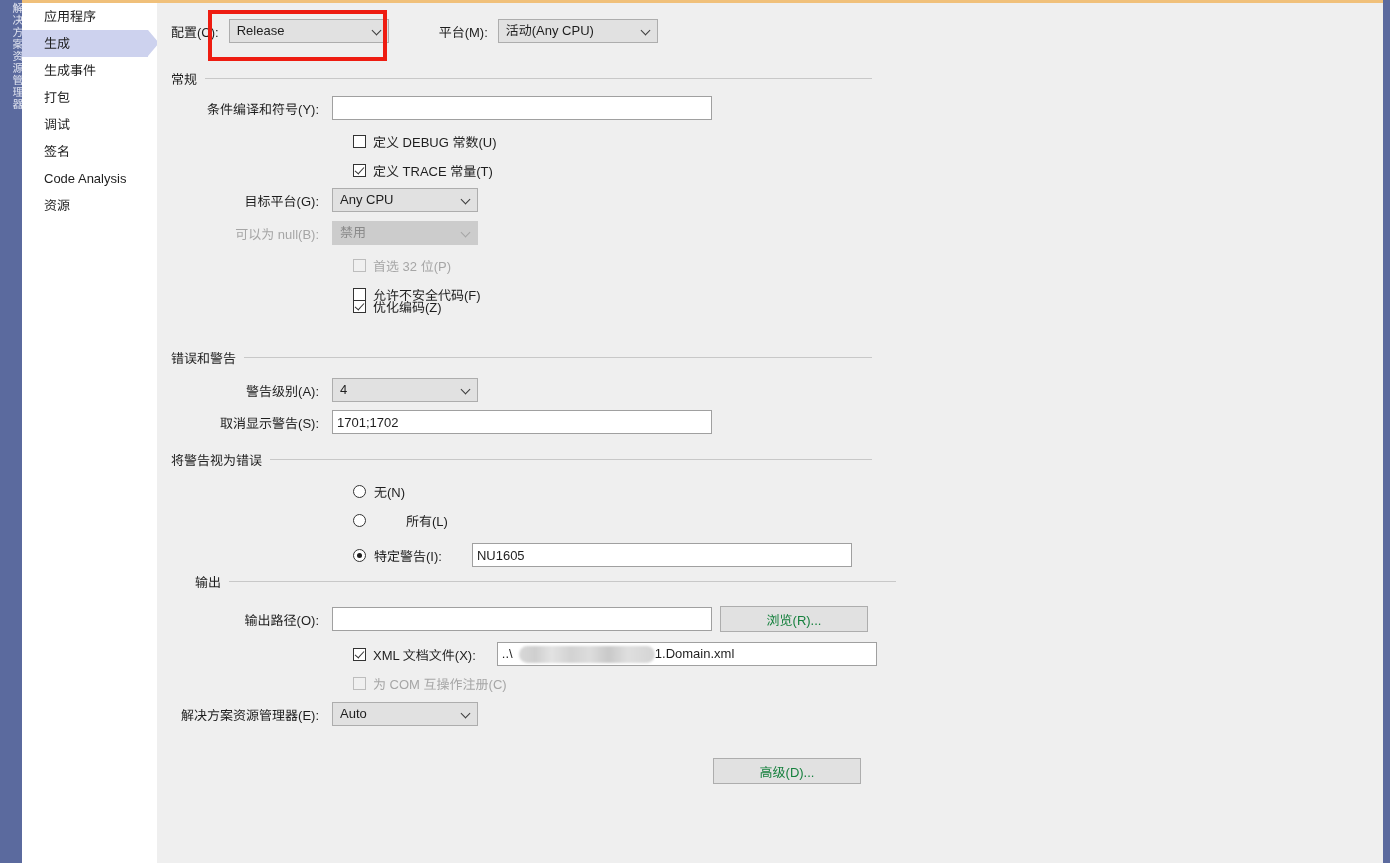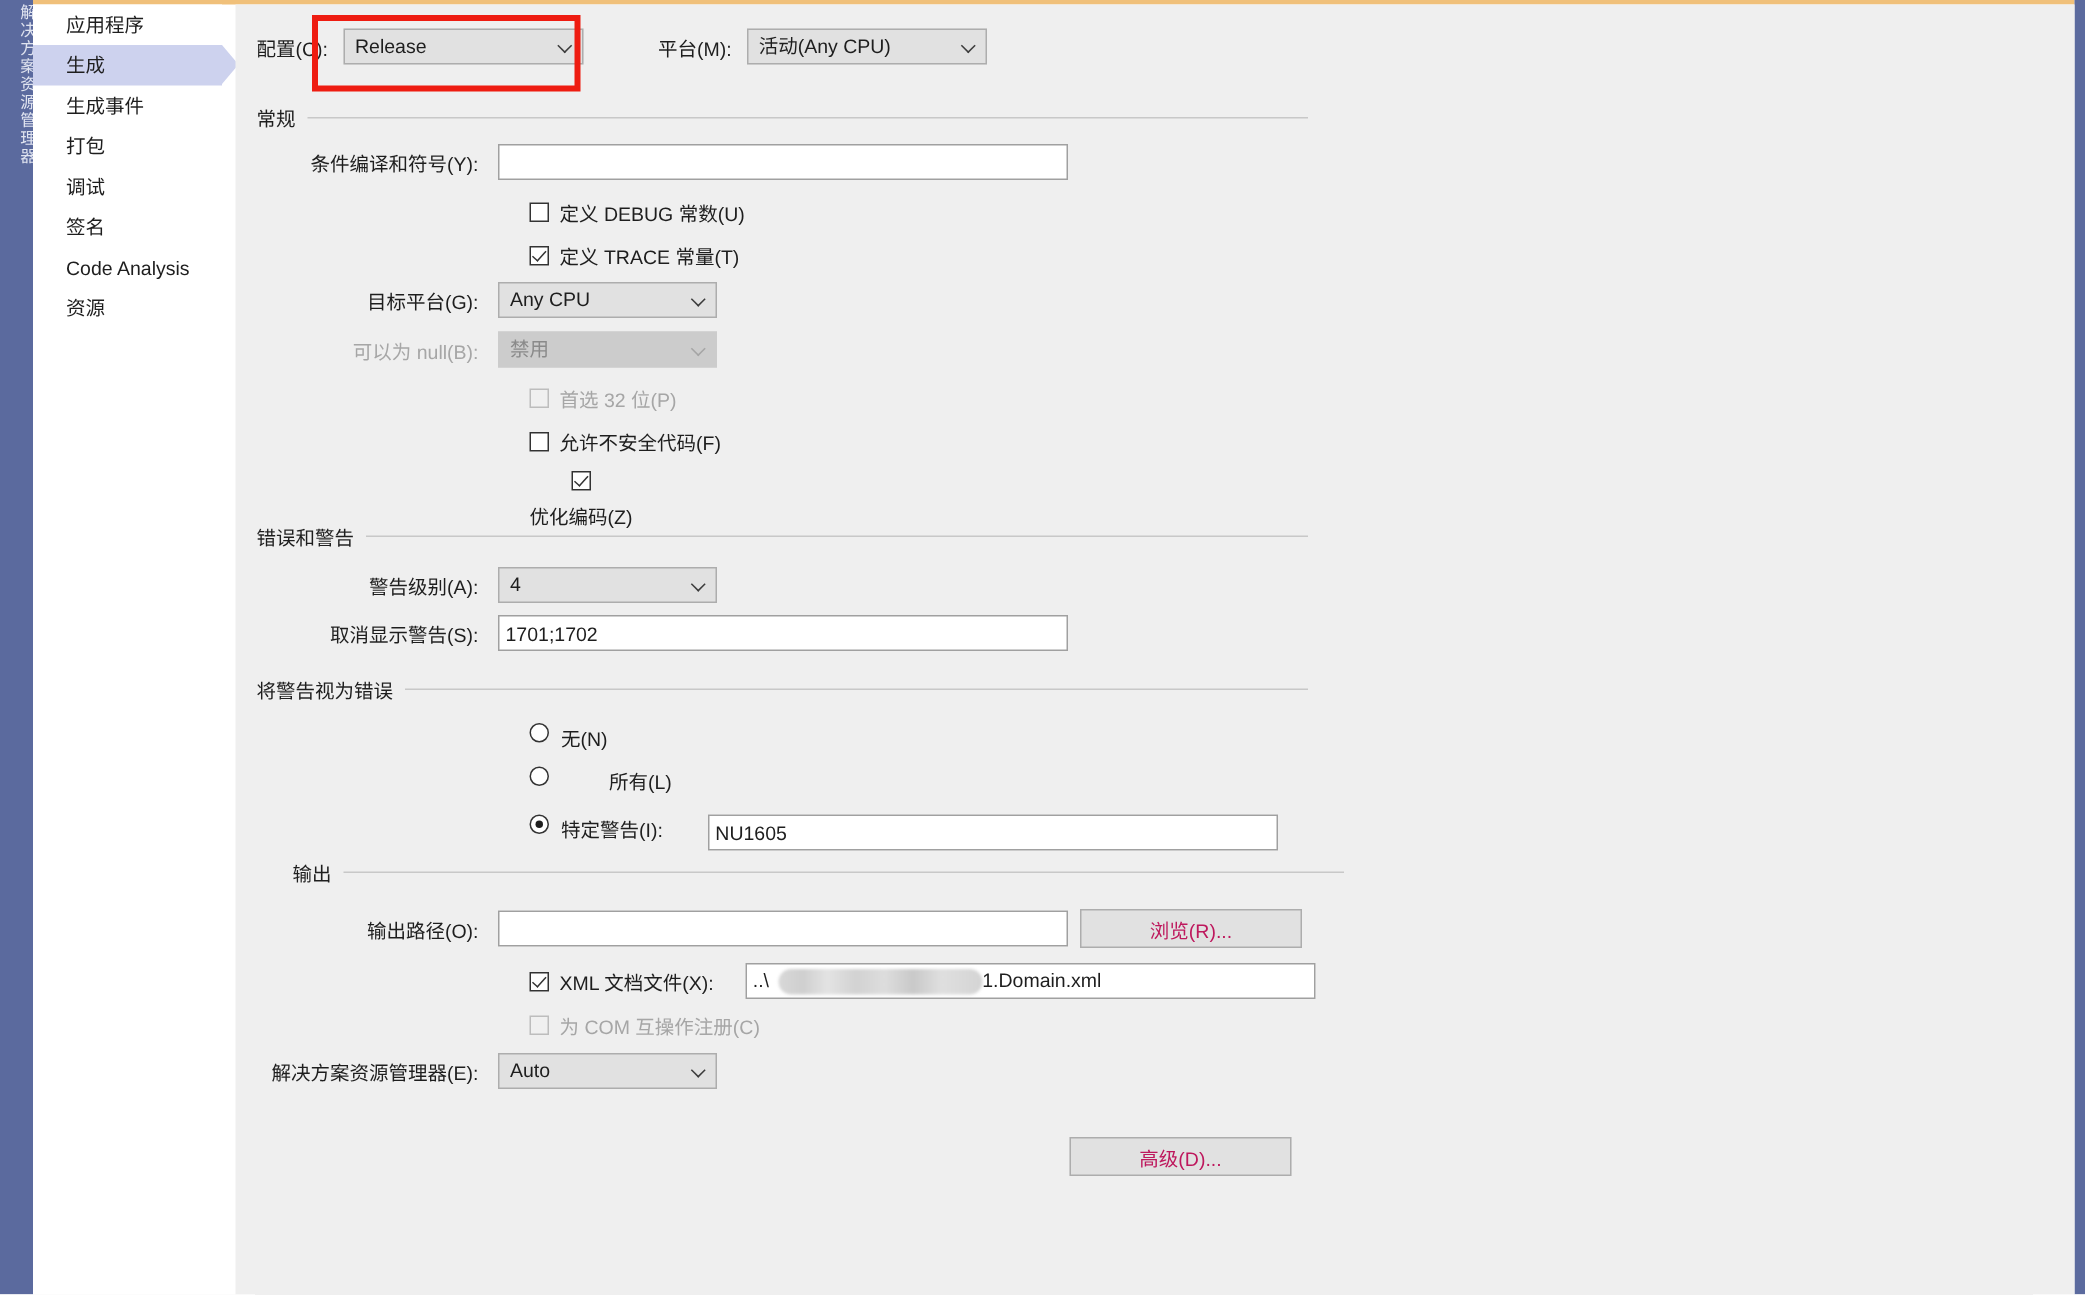--- a/index.html
+++ b/index.html
@@ -228,20 +228,21 @@
   }
   .cbox.disabled {
     background: #f0f0f0;
     border-color: #bdbdbd;
   }
 
   
   .rdrow {
     position: absolute;
     display: flex;
+    align-items: center;
     gap: 8px;
   }
   .rdo {
     box-sizing: border-box;
     width: 13px; height: 13px;
     border-radius: 50%;
     background: #ffffff;
     border: 1px solid #333333;
     position: relative;
     flex: 0 0 auto;
@@ -254,21 +255,21 @@
     border-radius: 50%;
     background: #1e1e1e;
   }
 
   
   .btn {
     box-sizing: border-box;
     background: #e1e1e1;
     border: 1px solid #adadad;
     font-size: 13px;
-    color: #be185d;
+    color: #15803d;
     text-align: center;
     white-space: nowrap;
     cursor: default;
     display: flex;
     align-items: center;
     justify-content: center;
   }
 
   
   .redact {
@@ -388,21 +389,21 @@
     <div class="cbrow" style="left:196px; top:253px;">
       <span class="cbox disabled"></span>
       <span class="lbl disabled">首选 32 位(P)</span>
     </div>
 
     <div class="cbrow" style="left:196px; top:282px;">
       <span class="cbox"></span>
       <span class="lbl">允许不安全代码(F)</span>
     </div>
 
-    <div class="cbrow" style="left:196px; top:311px;flex-direction:column;">
+    <div class="cbrow" style="left:196px; top:294px;">
       <span class="cbox checked"></span>
       <span class="lbl">优化编码(Z)</span>
     </div>
 
     <div class="group" style="left:14px; top:345px;">
       <span class="gtitle">错误和警告</span>
       <span class="gline"></span>
     </div>
 
     <div class="row" style="left:14px; top:375px;">

